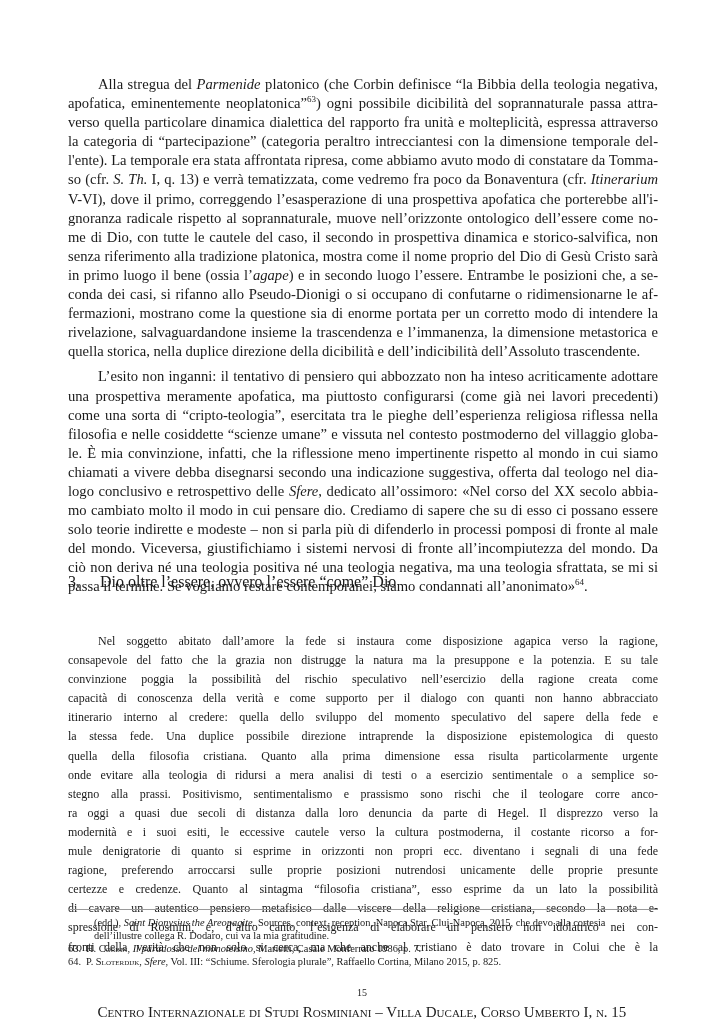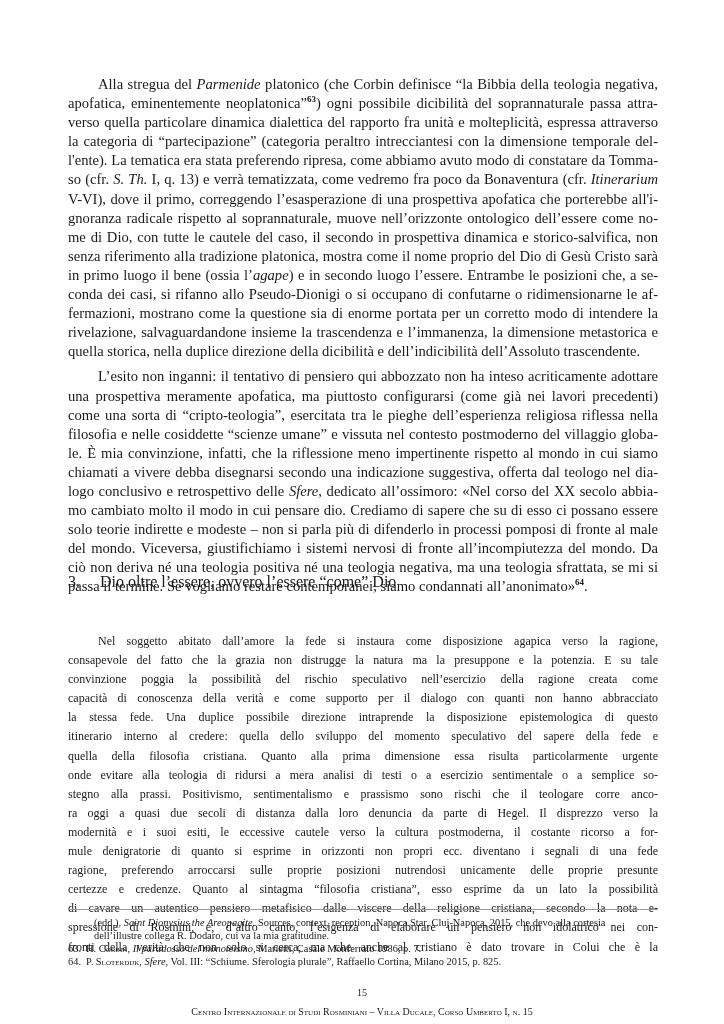--- a/index.html
+++ b/index.html
@@ -5,47 +5,47 @@
   html, body { margin:0; padding:0; background:#ffffff; }
   body { width:724px; height:1024px; position:relative; overflow:hidden;
          font-family:"Liberation Serif", serif; color:#1a1a1a; }
   .page { position:absolute; left:0; top:0; width:724px; height:1024px;margin-top:44px; }
   .body-text { position:absolute; left:68px; width:590px; top:31px;
                font-size:14.6px; line-height:19.1px; text-align:justify; }
   .line { display:block; white-space:nowrap; text-align:justify; text-align-last:justify; height:19.1px; }
   .line.last { text-align-last:left; }
   .line.indent { padding-left:30px; }
   .para { margin-bottom:6px; }
-  sup { font-size:9px; line-height:0; vertical-align:6px; font-weight:bold; }
+  sup { font-size:9px; line-height:0; vertical-align:6px; font-weight:normal; }
   .heading { position:absolute; left:68px; top:528px; font-size:16px; line-height:20px; }
   .heading .num { display:inline-block; width:32px; }
   .body2 { position:absolute; left:68px; width:590px; top:588px;
            font-size:12px; line-height:19.1px; }
   .rule { position:absolute; left:68px; width:590px; top:865px; height:0; border-top:1px solid #9a9a9a; }
   .notes { position:absolute; left:68px; width:590px; top:872px; font-size:10.4px; line-height:13.1px; }
   .note-line { display:block; white-space:nowrap; }
   .note-cont { padding-left:26px; }
   .note-num { display:inline-block; width:18px; font-weight:normal; }
   .sc { font-variant:small-caps; }
-  .footer { position:absolute; left:0; width:724px; text-align:center; font-size:10px; line-height:16px; }
+  .footer { position:absolute; left:0; width:724px; text-align:center; font-size:15px; line-height:16px; }
   .pagenum { top:941px; font-size:10px; }
   .f1 { top:960px; }
   .f2 { top:978px; }
 </style>
 </head>
 <body>
 
 <div class="page">
   <div class="body-text">
     <div class="para">
         <span class="line indent">Alla stregua del <i>Parmenide</i> platonico (che Corbin definisce “la Bibbia della teologia negativa,</span>
         <span class="line">apofatica, eminentemente neoplatonica”<sup>63</sup>) ogni possibile dicibilità del soprannaturale passa attra-</span>
         <span class="line">verso quella particolare dinamica dialettica del rapporto fra unità e molteplicità, espressa attraverso</span>
         <span class="line">la categoria di “partecipazione” (categoria peraltro intrecciantesi con la dimensione temporale del-</span>
-        <span class="line">l'ente). La tematica era stata preferendo ripresa, come abbiamo avuto modo di constatare da Tomma-</span>
+        <span class="line">l'ente). La temporale era stata affrontata ripresa, come abbiamo avuto modo di constatare da Tomma-</span>
         <span class="line">so (cfr. <i>S. Th.</i> I, q. 13) e verrà tematizzata, come vedremo fra poco da Bonaventura (cfr. <i>Itinerarium</i></span>
         <span class="line">V-VI), dove il primo, correggendo l’esasperazione di una prospettiva apofatica che porterebbe all'i-</span>
         <span class="line">gnoranza radicale rispetto al soprannaturale, muove nell’orizzonte ontologico dell’essere come no-</span>
         <span class="line">me di Dio, con tutte le cautele del caso, il secondo in prospettiva dinamica e storico-salvifica, non</span>
         <span class="line">senza riferimento alla tradizione platonica, mostra come il nome proprio del Dio di Gesù Cristo sarà</span>
         <span class="line">in primo luogo il bene (ossia l’<i>agape</i>) e in secondo luogo l’essere. Entrambe le posizioni che, a se-</span>
         <span class="line">conda dei casi, si rifanno allo Pseudo-Dionigi o si occupano di confutarne o ridimensionarne le af-</span>
         <span class="line">fermazioni, mostrano come la questione sia di enorme portata per un corretto modo di intendere la</span>
         <span class="line">rivelazione, salvaguardandone insieme la trascendenza e l’immanenza, la dimensione metastorica e</span>
         <span class="line last">quella storica, nella duplice direzione della dicibilità e dell’indicibilità dell’Assoluto trascendente.</span>
@@ -69,22 +69,22 @@
   <div class="heading">
     <span class="num">3.</span><span>Dio oltre l’essere, ovvero l’essere “come” Dio</span>
   </div>
 
   <div class="body2">
     <div class="para">
         <span class="line indent">Nel soggetto abitato dall’amore la fede si instaura come disposizione agapica verso la ragione,</span>
         <span class="line">consapevole del fatto che la grazia non distrugge la natura ma la presuppone e la potenzia. E su tale</span>
         <span class="line">convinzione poggia la possibilità del rischio speculativo nell’esercizio della ragione creata come</span>
         <span class="line">capacità di conoscenza della verità e come supporto per il dialogo con quanti non hanno abbracciato</span>
+        <span class="line">itinerario interno al credere: quella dello sviluppo del momento speculativo del sapere della fede e</span>
         <span class="line">la stessa fede. Una duplice possibile direzione intraprende la disposizione epistemologica di questo</span>
-        <span class="line">itinerario interno al credere: quella dello sviluppo del momento speculativo del sapere della fede e</span>
         <span class="line">quella della filosofia cristiana. Quanto alla prima dimensione essa risulta particolarmente urgente</span>
         <span class="line">onde evitare alla teologia di ridursi a mera analisi di testi o a esercizio sentimentale o a semplice so-</span>
         <span class="line">stegno alla prassi. Positivismo, sentimentalismo e prassismo sono rischi che il teologare corre anco-</span>
         <span class="line">ra oggi a quasi due secoli di distanza dalla loro denuncia da parte di Hegel. Il disprezzo verso la</span>
         <span class="line">modernità e i suoi esiti, le eccessive cautele verso la cultura postmoderna, il costante ricorso a for-</span>
         <span class="line">mule denigratorie di quanto si esprime in orizzonti non propri ecc. diventano i segnali di una fede</span>
         <span class="line">ragione, preferendo arroccarsi sulle proprie posizioni nutrendosi unicamente delle proprie presunte</span>
         <span class="line">certezze e credenze. Quanto al sintagma “filosofia cristiana”, esso esprime da un lato la possibilità</span>
         <span class="line">di cavare un autentico pensiero metafisico dalle viscere della religione cristiana, secondo la nota e-</span>
         <span class="line">spressione di Rosmini, e, d’altro canto, l’esigenza di elaborare un pensiero non idolatrico nei con-</span>

